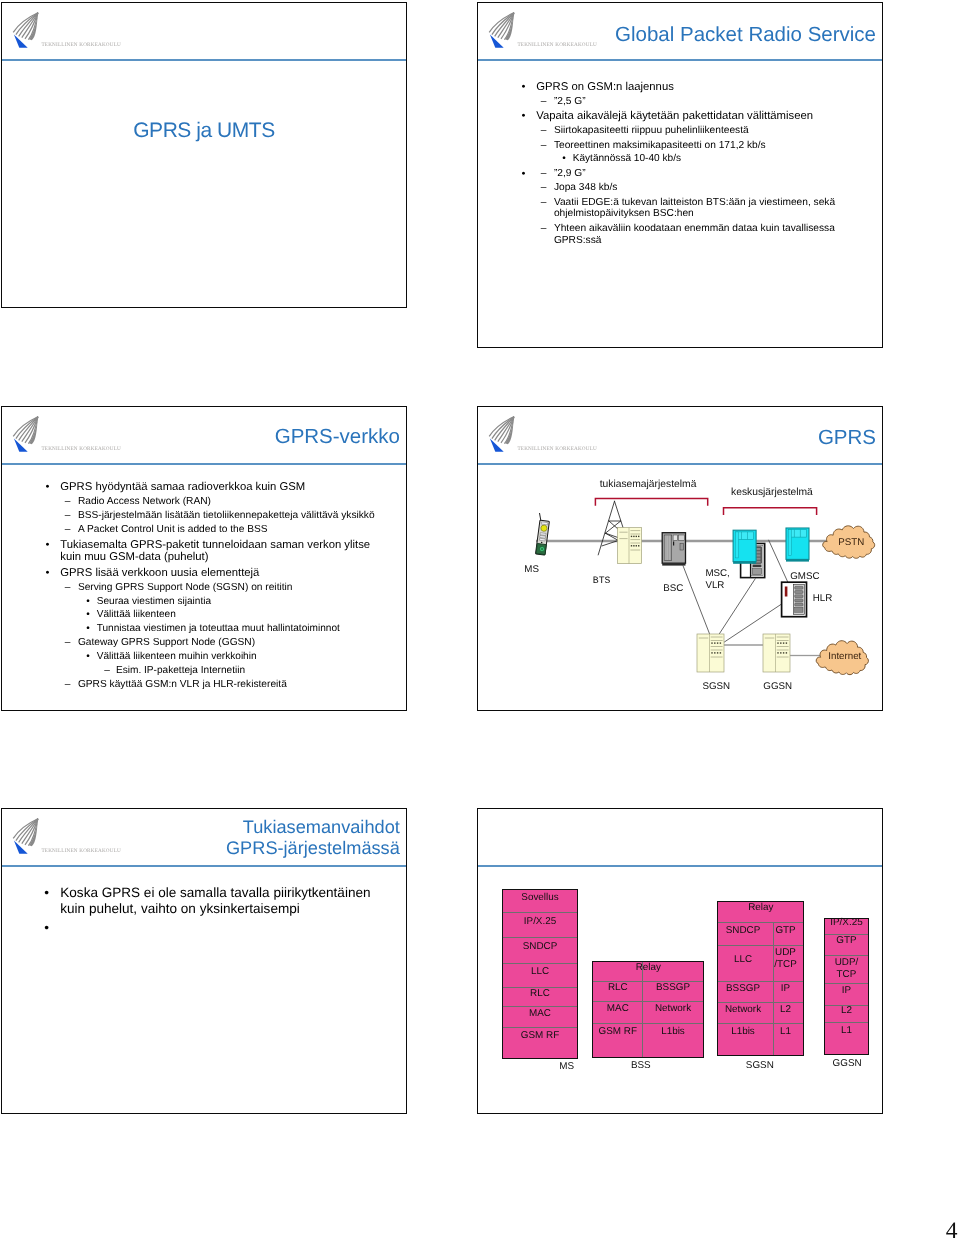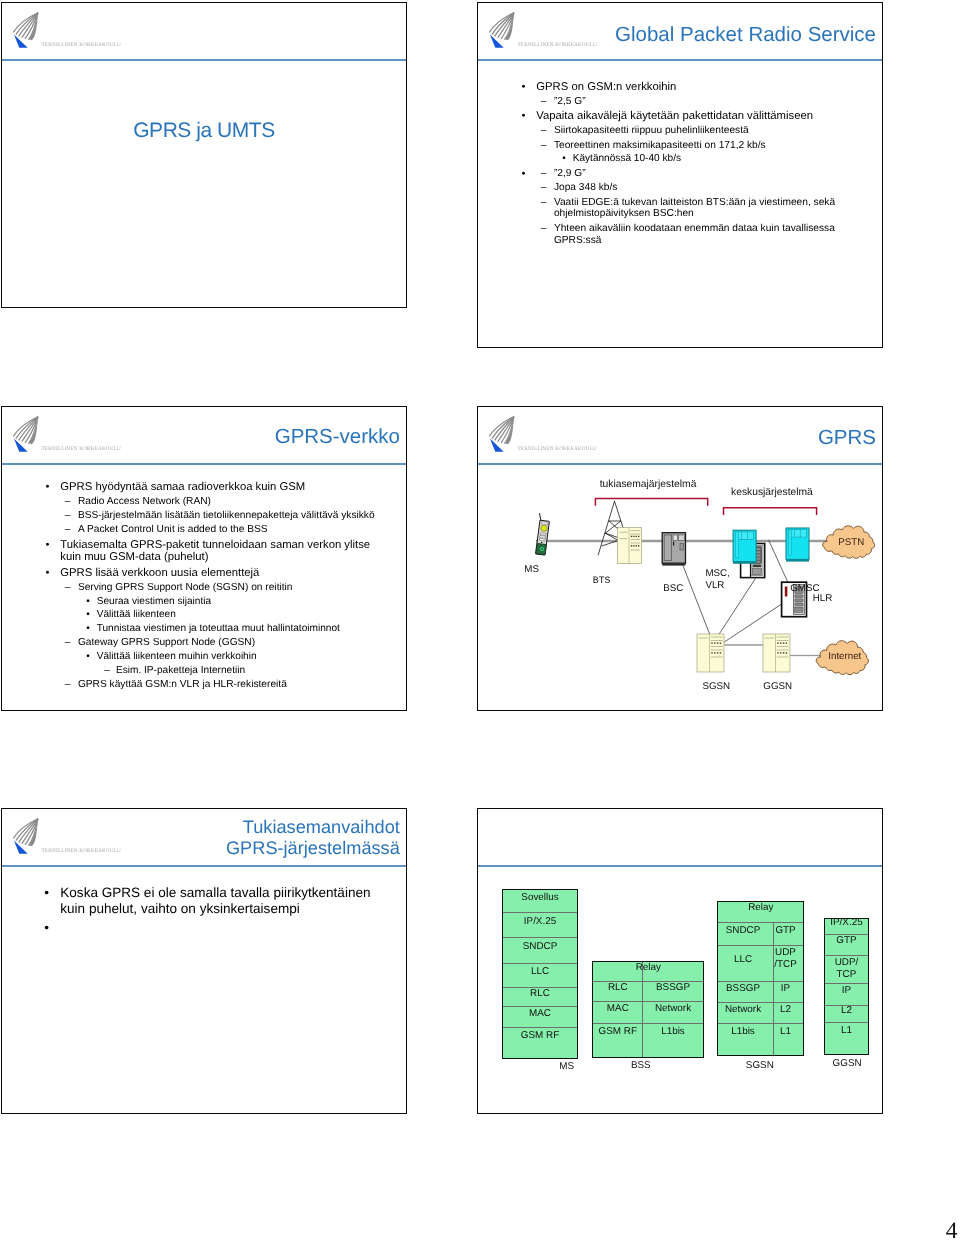--- a/index.html
+++ b/index.html
@@ -54,21 +54,21 @@
 
   
   .diagbody{left:0;right:0;top:58px;bottom:0;}
   .diagram{position:absolute;left:0;top:0;}
   .dlabel{position:absolute;font-size:10.3px;line-height:11px;color:#111;}
   .nlabel{position:absolute;font-size:9.75px;line-height:12.3px;color:#111;}
   .clabel{position:absolute;font-size:9.75px;line-height:11px;color:#3b2410;}
 
   
   .stackbody{left:0;right:0;top:58px;bottom:0;}
-  .stk{position:absolute;border:1.5px solid #111;box-sizing:border-box;background:#86efac;}
+  .stk{position:absolute;border:1.5px solid #111;box-sizing:border-box;background:#ec4899;}
   .srow{position:absolute;left:0;right:0;border-bottom:0.9px solid #6f6f6f;box-sizing:border-box;
         display:flex;align-items:center;justify-content:center;font-size:9.9px;color:#111;padding-bottom:7.8px;}
   .srow.last{border-bottom:none;}
   .srow.two{justify-content:flex-start;}
   .srow.two .c1{width:49.4px;text-align:center;flex:none;}
   .srow.two .c2{flex:1;text-align:center;}
   .srow .topal{align-self:flex-start;margin-top:2.0px;}
   .srow .topal2{align-self:flex-start;margin-top:1.2px;text-align:center;line-height:11.8px;}
   .vdiv{position:absolute;top:0;bottom:0;width:0;border-left:0.9px solid #6f6f6f;}
   .slabel{position:absolute;text-align:center;font-size:9.9px;color:#111;}
@@ -114,21 +114,21 @@
         <svg width="30" height="42" viewBox="0 0 30 42">
             <use href="#tkk-logo"></use>
           </svg>
       </div>
       <div class="wordmark">TEKNILLINEN KORKEAKOULU</div>
       <div class="title">Global Packet Radio Service</div>
     </div>
     <div class="hdrline"></div>
     <div class="body">
       <ul class="bl" id="s2-bullets">
-          <li class="b lv1"><span class="mk">•</span><span>GPRS on GSM:n verkkoihin</span></li>
+          <li class="b lv1"><span class="mk">•</span><span>GPRS on GSM:n laajennus</span></li>
           <li class="b lv2"><span class="mk">–</span><span>”2,5 G”</span></li>
           <li class="b lv1"><span class="mk">•</span><span>Vapaita aikavälejä käytetään pakettidatan välittämiseen</span></li>
           <li class="b lv2"><span class="mk">–</span><span>Siirtokapasiteetti riippuu puhelinliikenteestä</span></li>
           <li class="b lv2"><span class="mk">–</span><span>Teoreettinen maksimikapasiteetti on 171,2 kb/s</span></li>
           <li class="b lv3"><span class="mk">•</span><span>Käytännössä 10-40 kb/s</span></li>
           <li class="b lv1"><span class="mk">•</span></li>
           <li class="b lv2"><span class="mk">–</span><span>”2,9 G”</span></li>
           <li class="b lv2"><span class="mk">–</span><span>Jopa 348 kb/s</span></li>
           <li class="b lv2"><span class="mk">–</span><span>Vaatii EDGE:ä tukevan laitteiston BTS:ään ja viestimeen, sekä ohjelmistopäivityksen BSC:hen</span></li>
           <li class="b lv2"><span class="mk">–</span><span>Yhteen aikaväliin koodataan enemmän dataa kuin tavallisessa GPRS:ssä</span></li>
@@ -365,21 +365,21 @@
       </svg>
       <div class="dlabel" style="left:120px;top:14px;width:100px;text-align:center;">tukiasemajärjestelmä</div>
       <div class="dlabel" style="left:253px;top:22px;width:80px;text-align:center;">keskusjärjestelmä</div>
       <div class="nlabel" style="left:35.6px;top:99.3px;width:36px;text-align:center;">MS</div>
       <div class="nlabel" style="left:114.8px;top:110.3px;width:40px;text-align:left;font-family:Liberation Mono, monospace;">BTS</div>
       <div class="nlabel" style="left:175.4px;top:118.3px;width:40px;text-align:center;">BSC</div>
       <div class="nlabel" style="left:227.4px;top:103.1px;width:46px;text-align:left;">
         <div>MSC,</div>
         <div>VLR</div>
       </div>
-      <div class="nlabel" style="left:303.9px;top:105.6px;width:46px;text-align:center;margin-top:12px;">GMSC</div>
+      <div class="nlabel" style="left:303.9px;top:105.6px;width:46px;text-align:center;">GMSC</div>
       <div class="nlabel" style="left:334.8px;top:128.0px;width:34px;text-align:left;">HLR</div>
       <div class="nlabel" style="left:218.3px;top:215.8px;width:40px;text-align:center;">SGSN</div>
       <div class="nlabel" style="left:279.7px;top:215.8px;width:40px;text-align:center;">GGSN</div>
       <div class="clabel" style="left:351.2px;top:71.5px;width:44px;text-align:center;">PSTN</div>
       <div class="clabel" style="left:341.8px;top:186.2px;width:50px;text-align:center;">Internet</div>
     </div>
   </div>
 
   <div class="slide s5">
     <div class="hdr">

